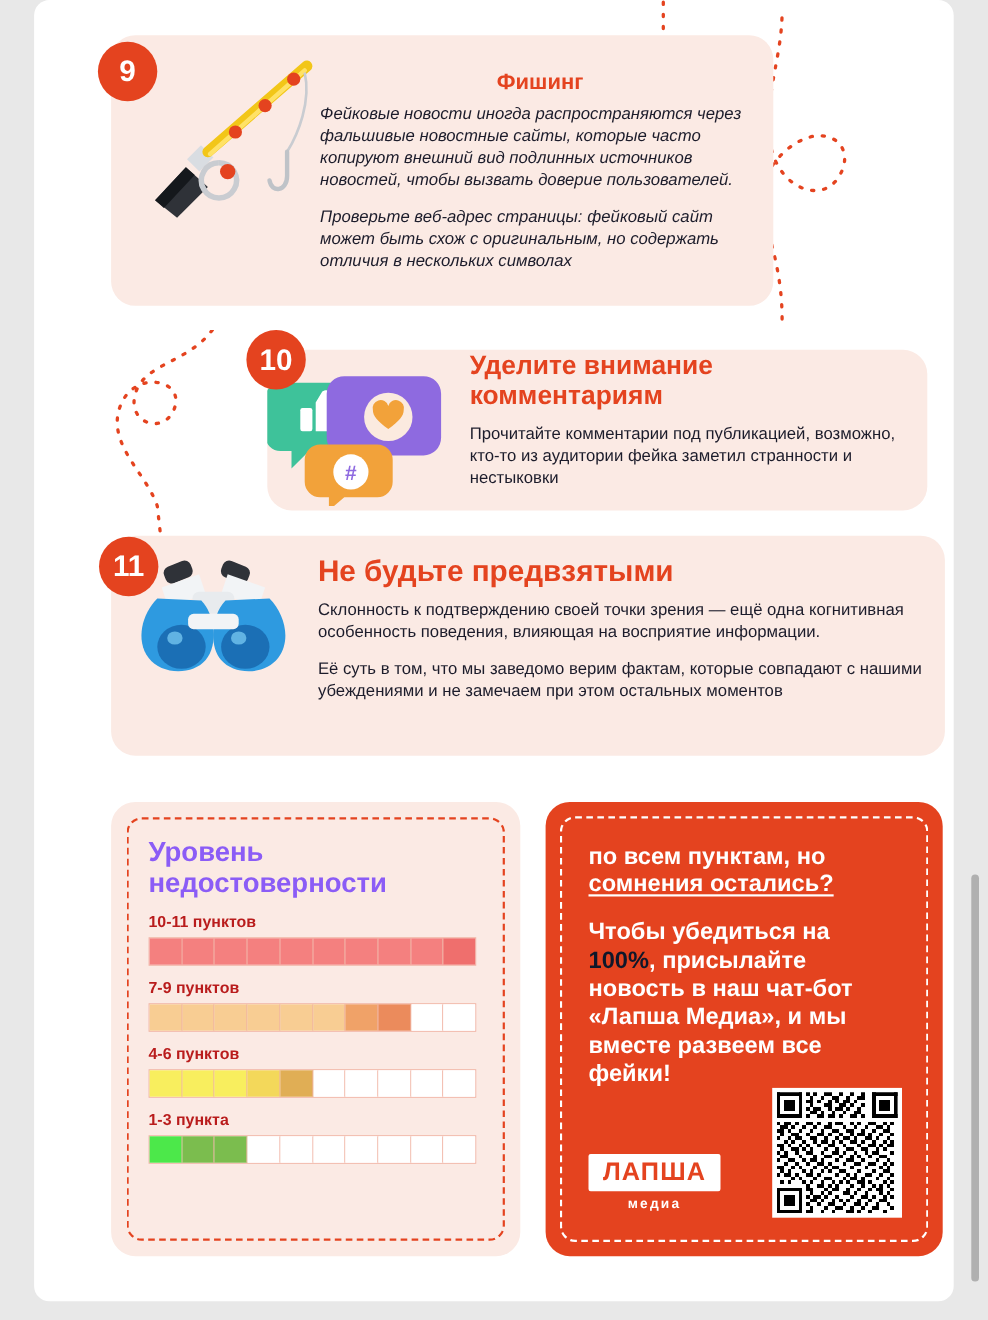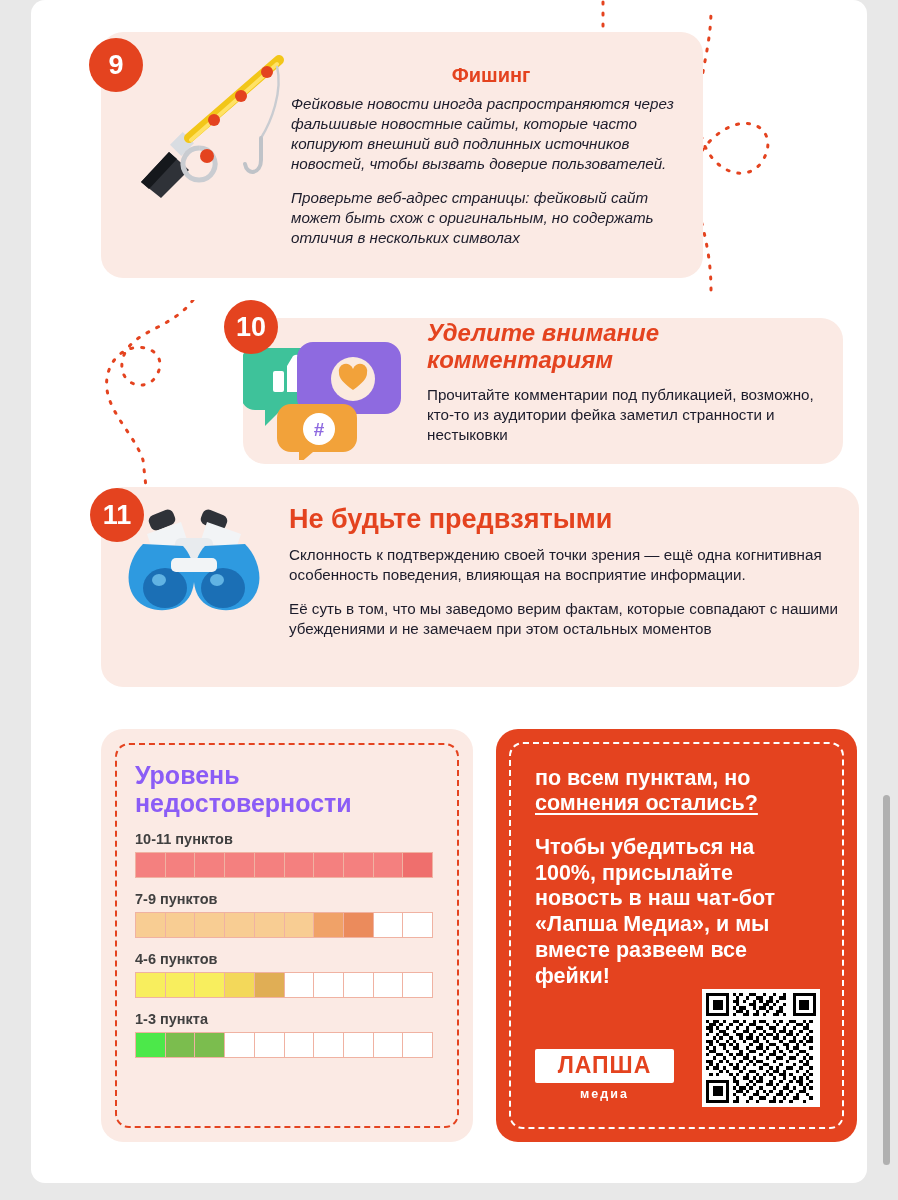--- a/index.html
+++ b/index.html
@@ -95,21 +95,21 @@
   #level-title {
     color: #8b5cf6;
     font-size: 25px;
     font-weight: bold;
     line-height: 1.12;
     margin-bottom: 14px;
   }
   .lvl-block { margin-bottom: 13px; }
   .lvl-label {
     font-size: 14.5px;
-    color: #404040;
+    color: #b91c1c;
     font-weight: bold;
     margin-bottom: 5px;
   }
   .lvl-bar {
     display: flex;
     width: 298px;
     height: 26px;
     border: 1px solid #f0b2a2;
     box-sizing: border-box;
     background: #ffffff;
@@ -146,26 +146,26 @@
     line-height: 1.18;
   }
   #cta-head .u { text-decoration: underline; text-underline-offset: 3px; }
   #cta-body {
     margin-top: 18px;
     font-size: 21.5px;
     font-weight: bold;
     line-height: 1.2;
     width: 250px;
   }
-  #cta-body .hl { color: #ffffff; }
+  #cta-body .hl { color: #0f172a; }
   #logo {
     position: absolute;
     left: 24px;
     bottom: 26px;
-    width: 139px;
+    width: 120px;
   }
   .logo-box {
     background: #ffffff;
     color: #e4431f;
     font-size: 23px;
     font-weight: bold;
     letter-spacing: 1px;
     text-align: center;
     padding: 3px 0 4px 0;
     border-radius: 2px;
@@ -253,21 +253,21 @@
         <circle cx="110" cy="49" r="22" fill="#fbeadf"></circle>
         <path d="M110 60 c-10 -7 -14 -12 -14 -17 a7 7 0 0 1 14 -4 a7 7 0 0 1 14 4
                  c0 5 -4 10 -14 17 z" fill="#f2a23a"></path>
         <path d="M48 74 h52 a14 14 0 0 1 14 14 v20 a14 14 0 0 1 -14 14 h-30 l-14 12 v-12 h-8
                  a14 14 0 0 1 -14 -14 v-20 a14 14 0 0 1 14 -14 z" fill="#f2a23a"></path>
         <circle cx="76" cy="99" r="16" fill="#ffffff"></circle>
         <text x="76" y="106" text-anchor="middle" font-size="19" font-weight="bold" fill="#8e6ae0" font-family="Liberation Sans, sans-serif">#</text>
       </g>
     </svg>
 
-    <div class="card-title" style="position:absolute; left:396px; top:320px; width:400px; font-size:24px;font-style:italic;">Уделите внимание комментариям</div>
+    <div class="card-title" style="position:absolute; left:396px; top:320px; width:400px; font-size:24px;">Уделите внимание комментариям</div>
 
     <div class="card-text" style="position:absolute; left:396px; top:385px; width:400px;">
       <p>Прочитайте комментарии под публикацией, возможно, кто-то из аудитории фейка заметил странности и нестыковки</p>
     </div>
 
     <div class="card" style="left:70px; top:487px; width:758px; height:200px;"></div>
 
     <div class="num-badge" style="left:59px; top:488px;">
       <span>11</span>
     </div>

